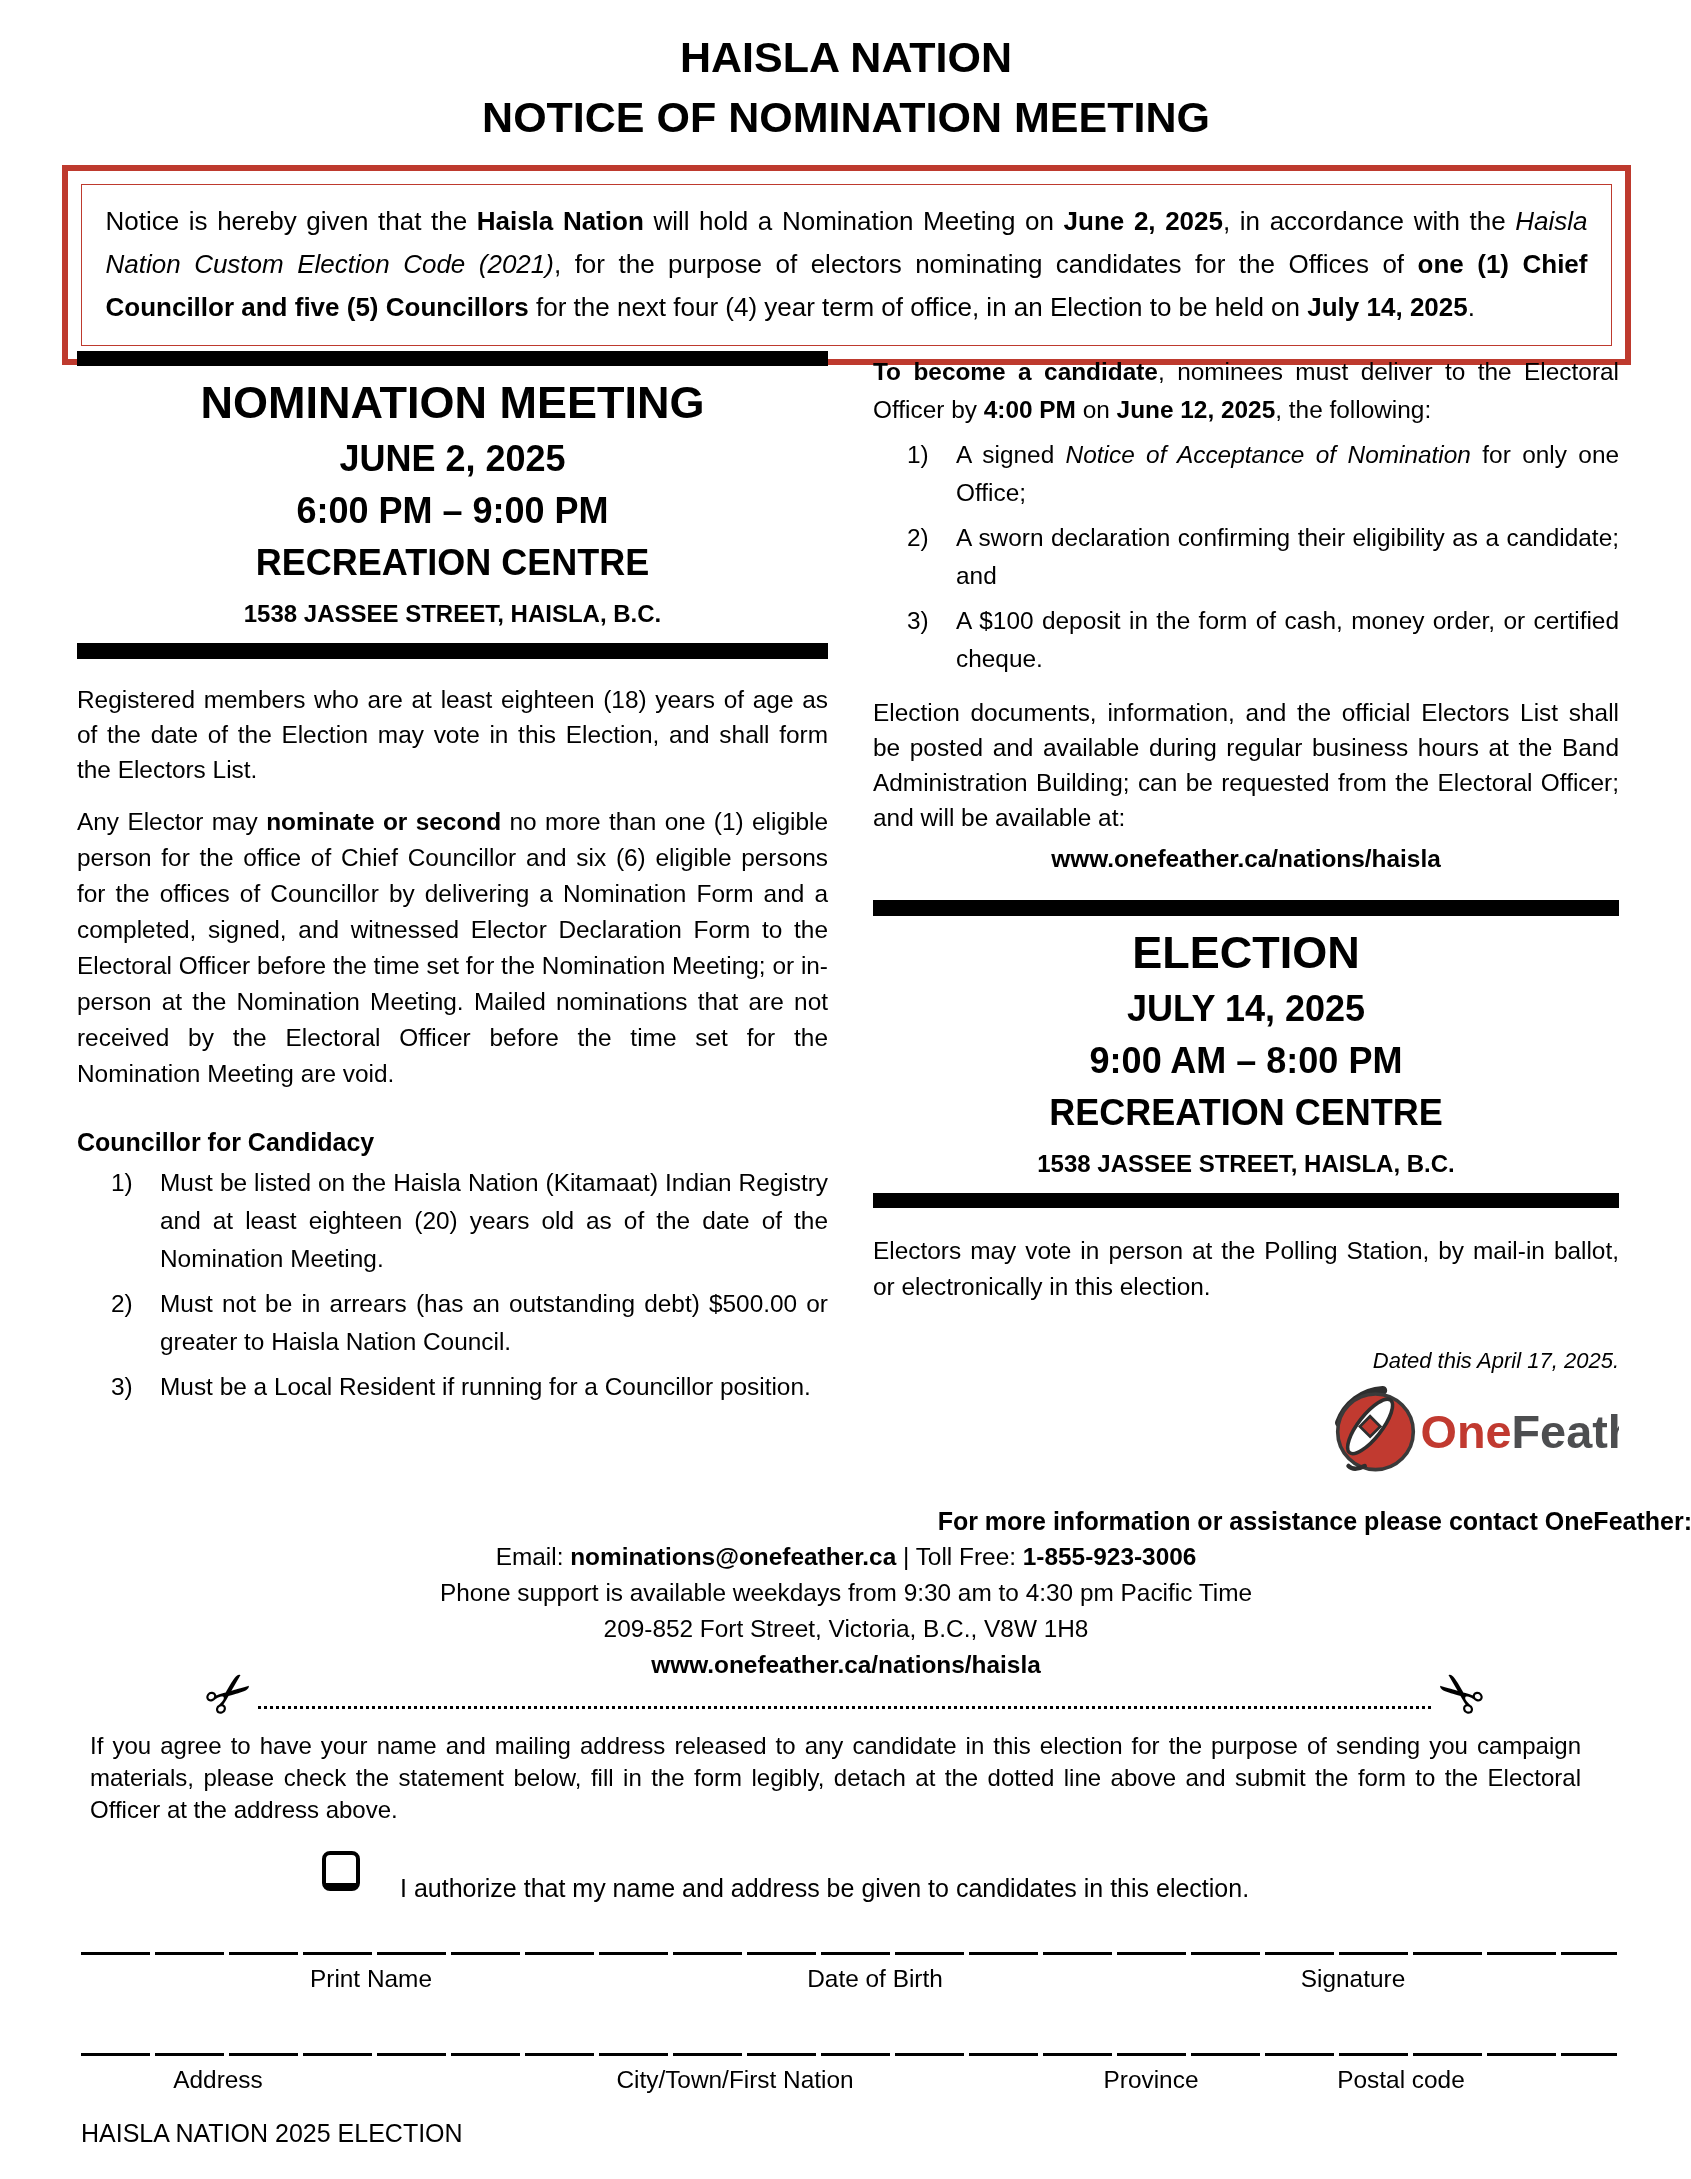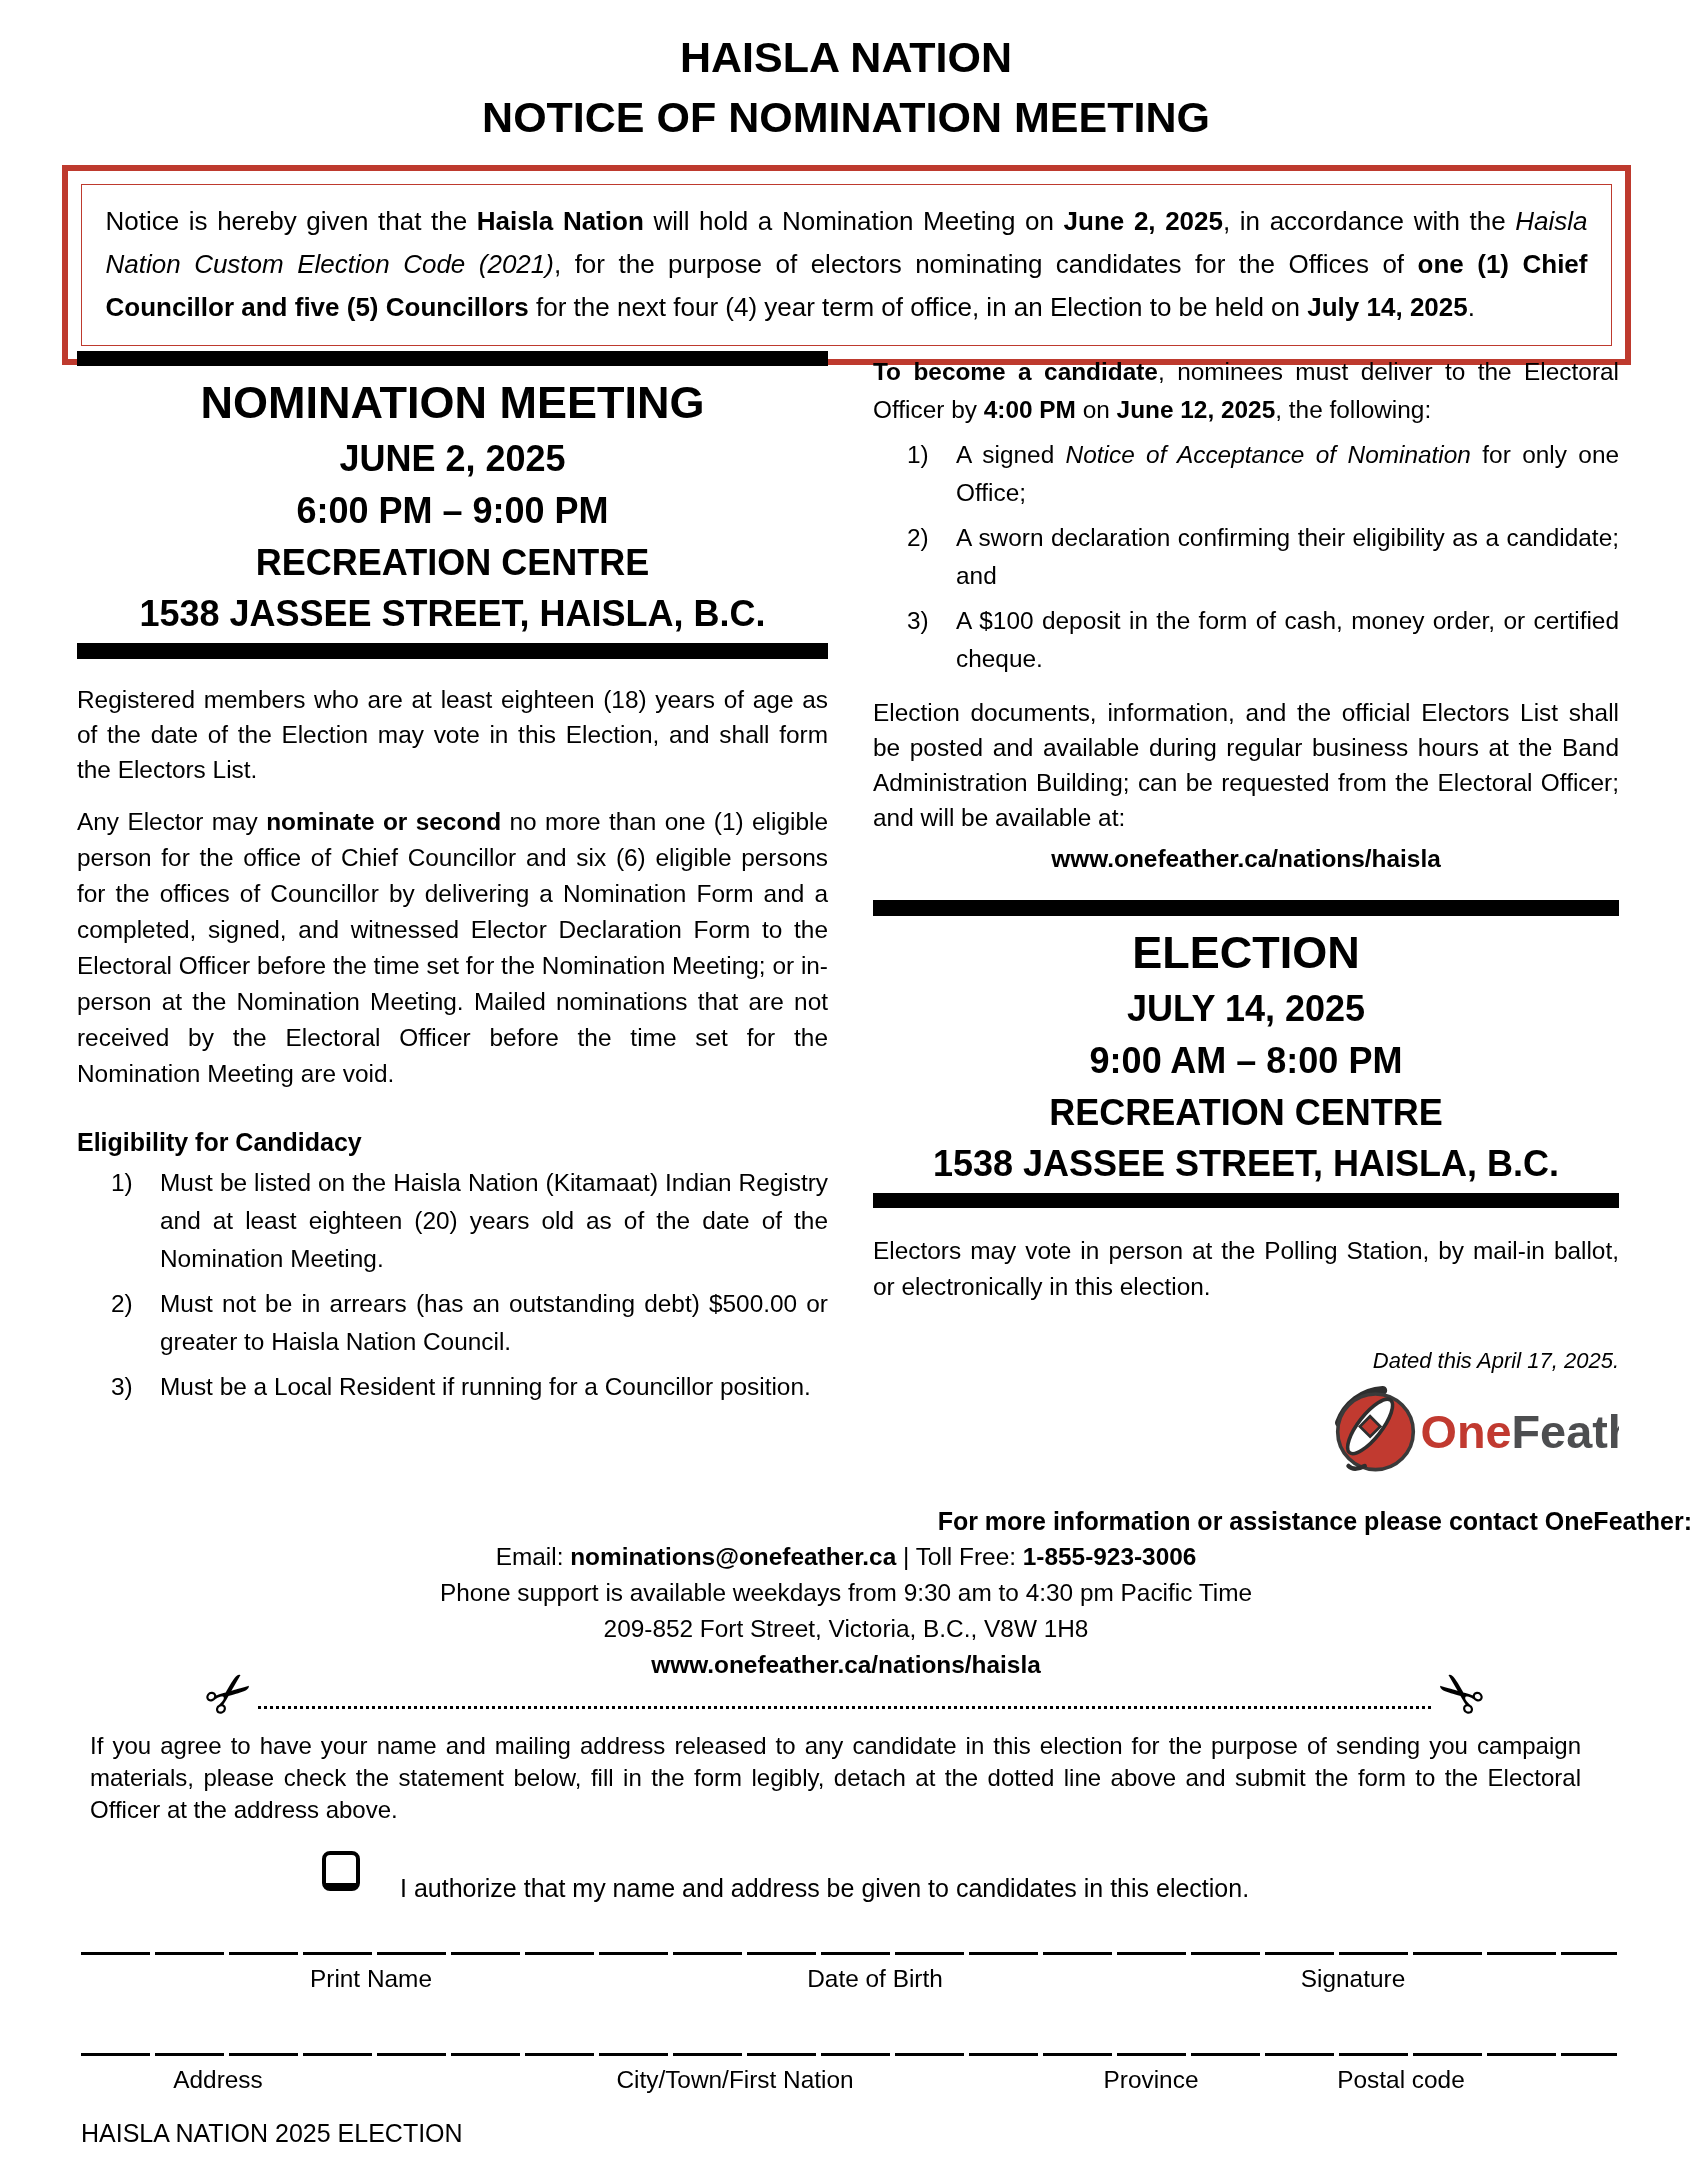--- a/index.html
+++ b/index.html
@@ -30,21 +30,21 @@
 
   
   #left-col{position:absolute;top:351px;left:77px;width:751px;}
   #right-col{position:absolute;top:351px;left:873px;width:746px;}
 
   .bar{height:15.4px;background:#000;}
 
   .box-head{text-align:center;font-weight:700;}
   .box-line1{font-size:45px;line-height:51px;margin-top:11px;}
   .box-line{font-size:36px;line-height:42px;margin-top:10px;}
-  .box-line-sm{font-size:36px;line-height:38px;margin-top:11px;margin-bottom:10px;}
+  .box-line-sm{font-size:24px;line-height:38px;margin-top:11px;margin-bottom:10px;}
 
   p.body{font-size:24.4px;line-height:36px;text-align:justify;margin:0;}
   #left-col .p-registered{margin-top:23.5px;line-height:35px;}
   #left-col .p-any{margin-top:16.3px;}
   .elig-head{font-size:25px;font-weight:700;margin:36px 0 7.2px 0;}
 
   .item{display:flex;margin-top:7.2px;}
   .item .num{flex:0 0 83px;padding-left:34px;font-size:24.4px;line-height:38px;}
   .item .txt{flex:1;font-size:24.4px;line-height:38px;text-align:justify;}
 
@@ -115,21 +115,21 @@
     <div class="box-line">JUNE 2, 2025</div>
     <div class="box-line">6:00 PM – 9:00 PM</div>
     <div class="box-line">RECREATION CENTRE</div>
     <div class="box-line-sm">1538 JASSEE STREET, HAISLA, B.C.</div>
   </div>
   <div class="bar"></div>
 
   <p class="body p-registered">Registered members who are at least eighteen (18) years of age as of the date of the Election may vote in this Election, and shall form the Electors List.</p>
   <p class="body p-any"><span>Any Elector may </span><span class="b">nominate or second</span><span> no more than one (1) eligible person for the office of Chief Councillor and six (6) eligible persons for the offices of Councillor by delivering a Nomination Form and a completed, signed, and witnessed Elector Declaration Form to the Electoral Officer before the time set for the Nomination Meeting; or in-person at the Nomination Meeting. Mailed nominations that are not received by the Electoral Officer before the time set for the Nomination Meeting are void.</span></p>
 
-  <div class="elig-head">Eligibility for Candidacy</div>
+  <div class="elig-head">Councillor for Candidacy</div>
   <div class="item">
     <div class="num">1)</div>
     <div class="txt">Must be listed on the Haisla Nation (Kitamaat) Indian Registry and at least eighteen (20) years old as of the date of the Nomination Meeting.</div>
   </div>
   <div class="item">
     <div class="num">2)</div>
     <div class="txt">Must not be in arrears (has an outstanding debt) $500.00 or greater to Haisla Nation Council.</div>
   </div>
   <div class="item">
     <div class="num">3)</div>

